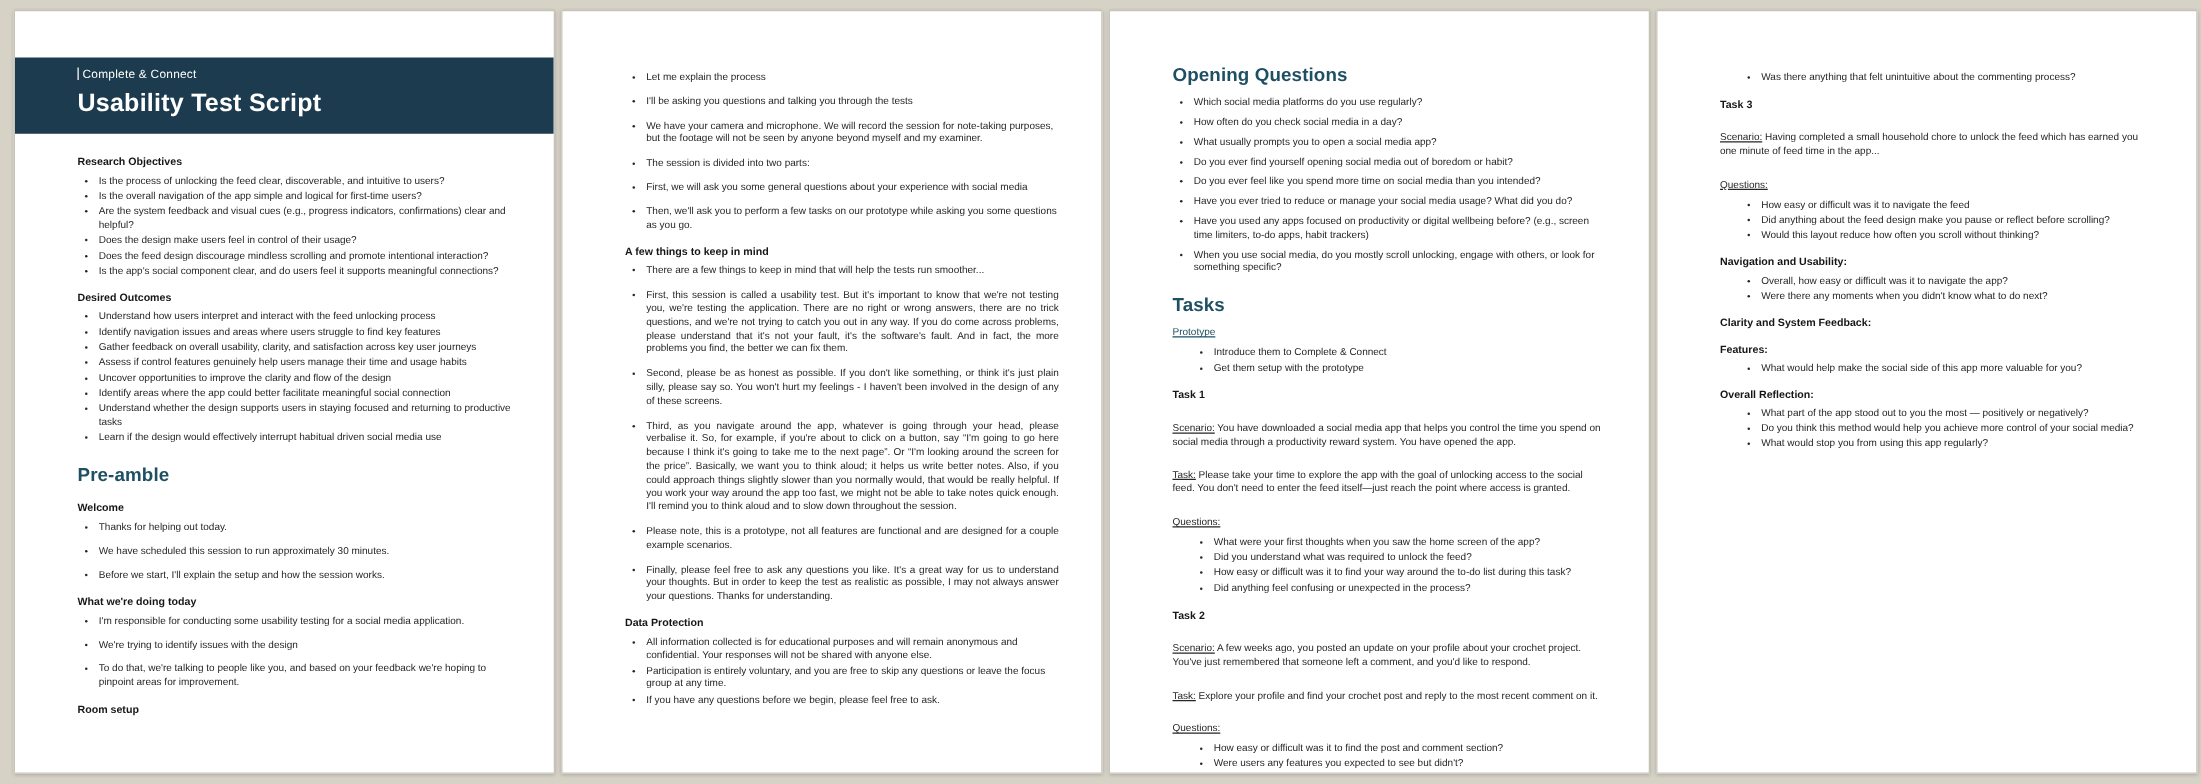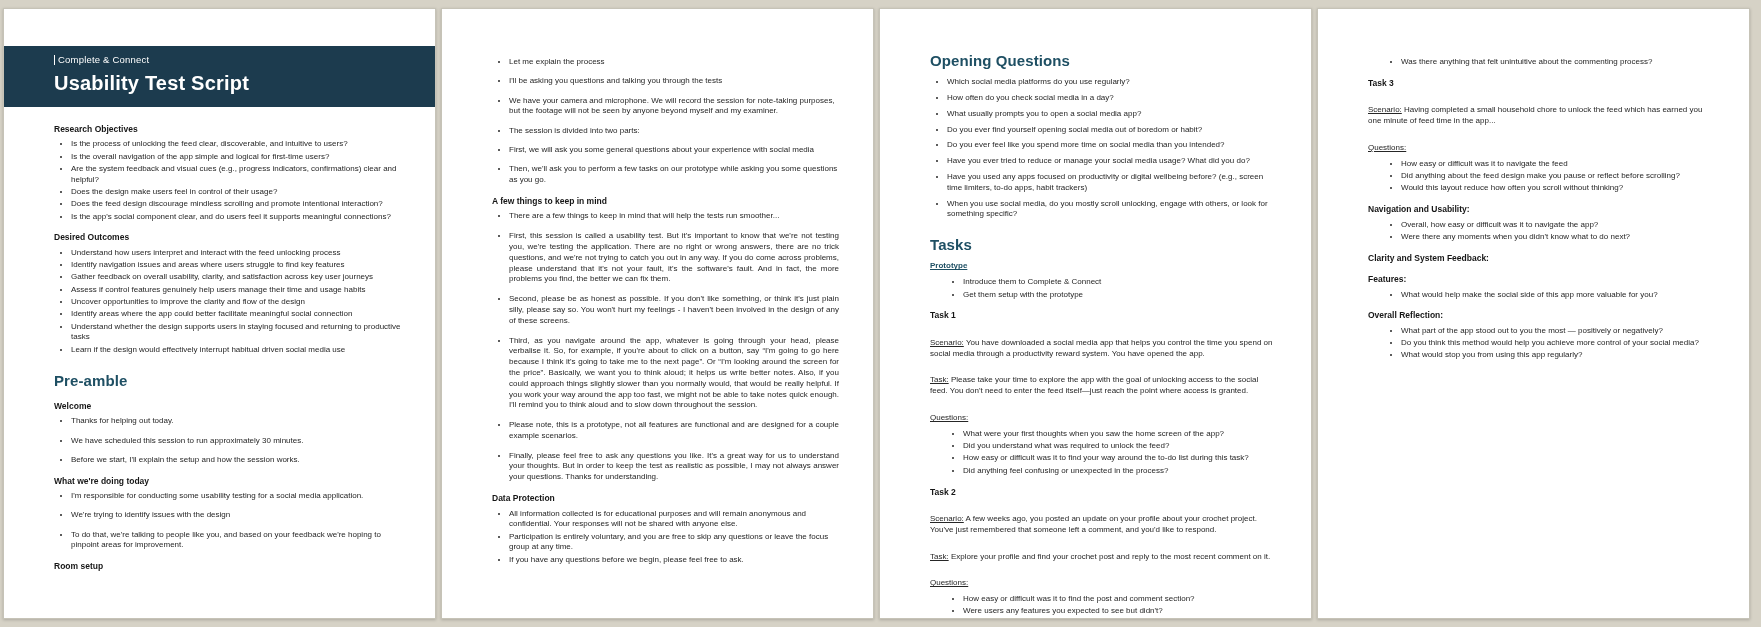--- a/index.html
+++ b/index.html
@@ -10,21 +10,21 @@
     --grammar-mark:#2f62c9;
     --body-text:#262626;
   }
   *{box-sizing:border-box;}
   html,body{margin:0;padding:0;}
   body{
     width:1761px;height:627px;overflow:hidden;
     background:var(--canvas-background);
     font-family:"Liberation Sans","DejaVu Sans",sans-serif;
   }
-  .canvas{display:flex;gap:5px;padding:8px 11px;justify-content:flex-end;}
+  .canvas{display:flex;gap:5px;padding:8px 11px;}
   .page{
     width:433px;min-width:433px;height:611px;
     background:var(--page-background);
     border:1px solid #c6c3b7;
     box-shadow:0 1px 3px rgba(0,0,0,.2);
     font-size:8px;line-height:1.35;color:var(--body-text);
     overflow:hidden;
   }
   
   .headerbar{margin-top:37px;background:var(--header-bar);color:#fff;padding:8px 34px 10px 50px;}
@@ -41,21 +41,21 @@
   ul.list li{margin:0 0 1.5px;}
   ul.loose li{margin-bottom:8.5px;}
   ul.gap6 li{margin-bottom:5px;}
   ul.justify li{text-align:justify;margin-bottom:9px;}
   ul.start-gap{margin-top:48px;}
   h2.start-gap{margin-top:42px;}
   li::marker{color:var(--body-text);}
   .para{margin:16px 34px 5px 50px;}
   .u{text-decoration:underline;}
   .linkline{margin-top:6px;margin-bottom:5px;}
-  a.doc-link{color:var(--heading);font-weight:700;text-decoration:underline;cursor:pointer;}
+  a.doc-link{color:var(--heading);font-weight:400;text-decoration:underline;cursor:pointer;}
   .grammar{color:var(--grammar-mark);text-decoration:underline double;text-decoration-color:var(--grammar-mark);}
 </style>
 </head>
 <body>
 
 <div class="canvas" id="pages">
     <section class="page">
       <header class="headerbar">
         <div class="hb-sub"><span class="cursor"></span><span>Complete &amp; Connect</span></div>
         <div class="hb-title">Usability Test Script</div>

